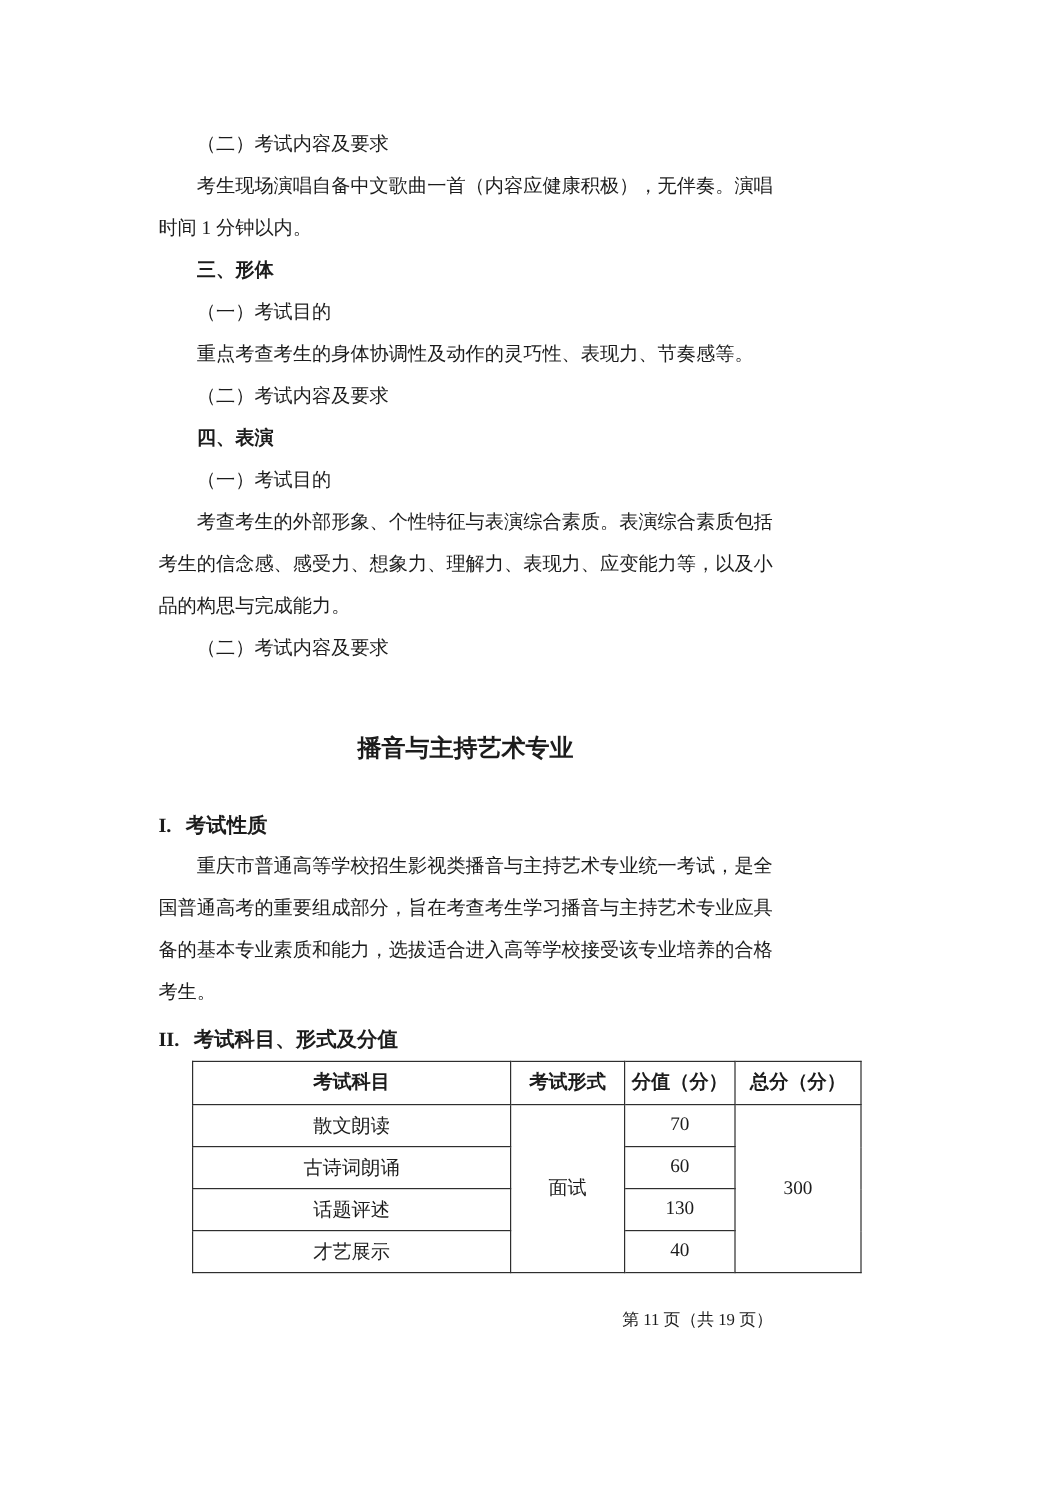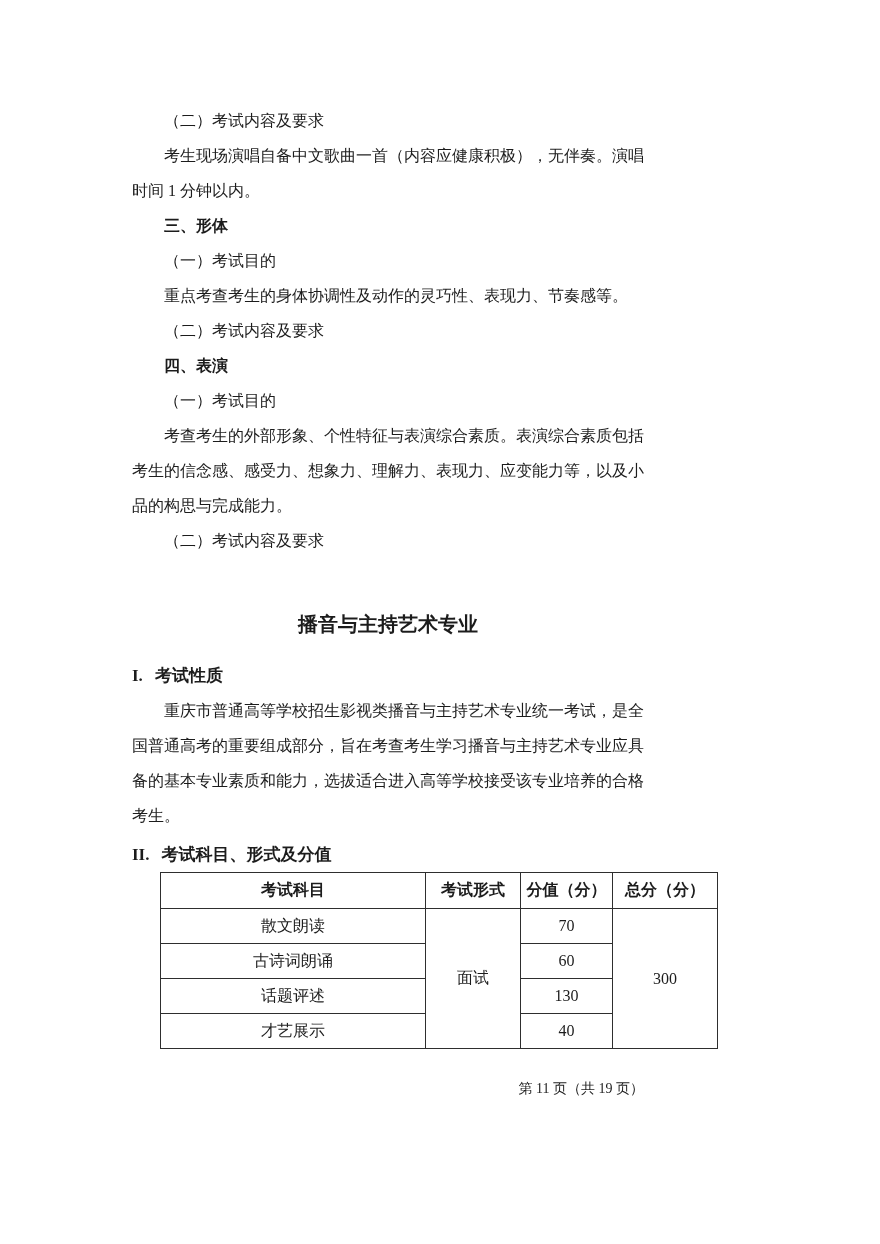--- a/index.html
+++ b/index.html
@@ -43,21 +43,21 @@
     margin: 0;
     font-size: 17px;
     line-height: 35px;
     font-weight: bold;
     text-indent: 0;
   }
   .heading-roman .numeral {
     display: inline-block;
     margin-right: 12px;
   }
-  .h-nature { margin-top: 13px; }
+  .h-nature { margin-top: 25px; }
   .h-subjects { margin-top: 4px; }
   .exam-table {
     border-collapse: collapse;
     table-layout: fixed;
     width: 557px;
     margin: 0 0 0 28px;
   }
   .exam-table col.c1 { width: 265px; }
   .exam-table col.c2 { width: 95px; }
   .exam-table col.c3 { width: 92px; }

